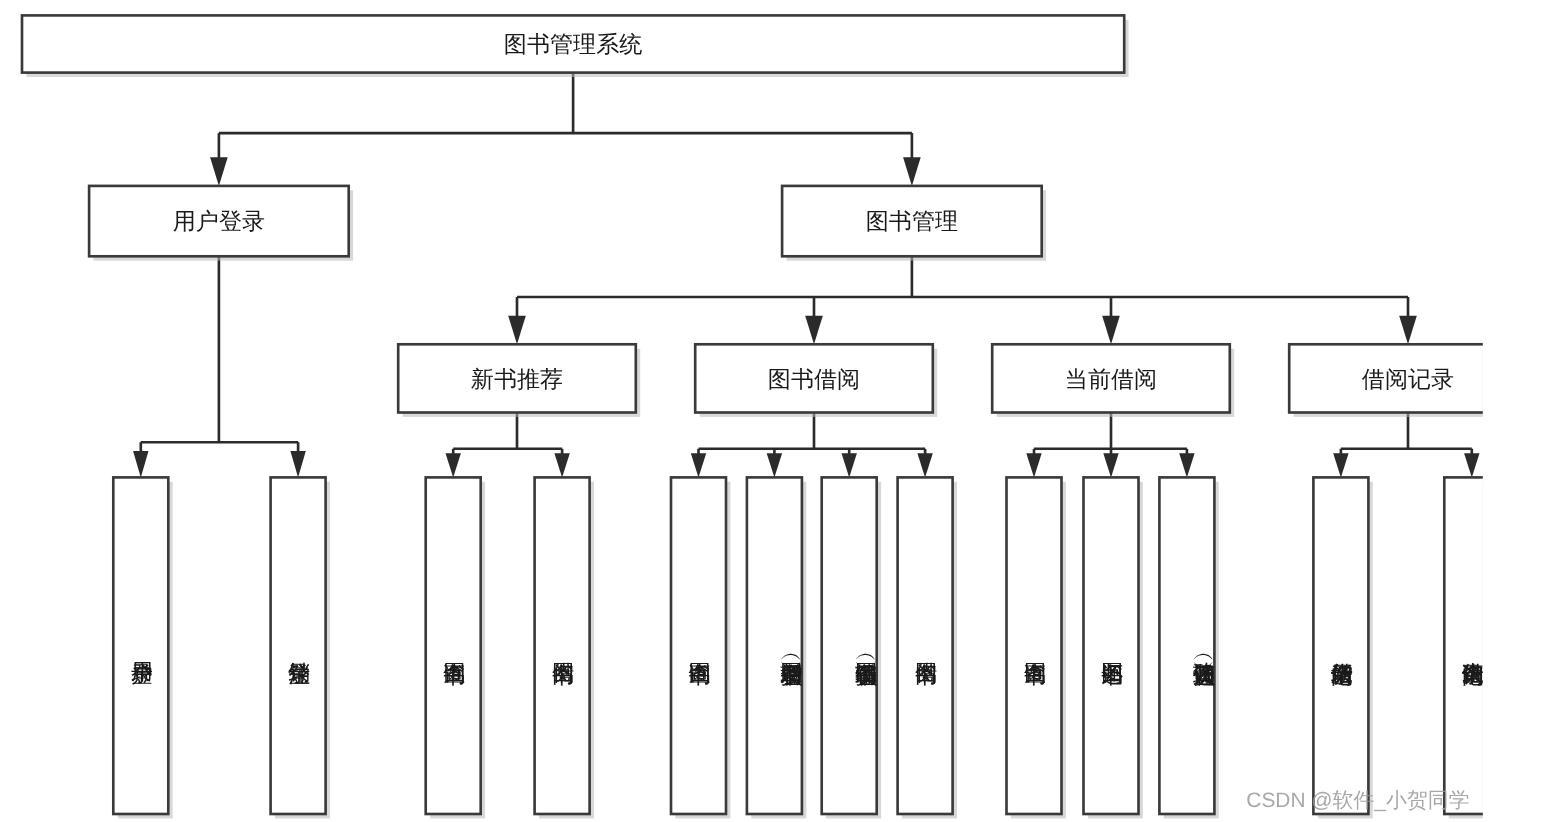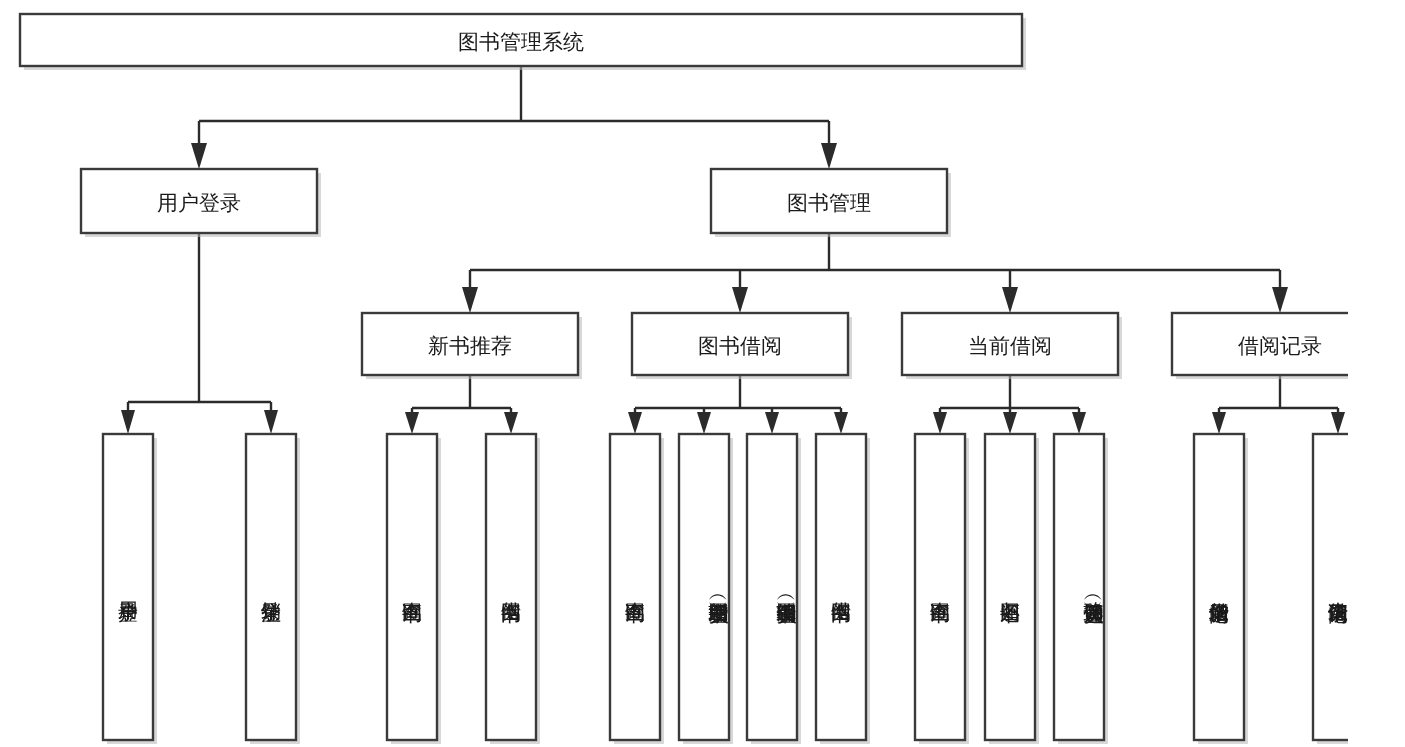--- a/index.html
+++ b/index.html
@@ -227,13 +227,14 @@
   <div class="node-label-v mid" style="left:610px; top:434px; width:50px; height:306px;">查询图书</div>
   <div class="node-label-v" style="left:679px; top:440px; width:50px; height:296px;">新增图书（管理员）</div>
   <div class="node-label-v" style="left:747px; top:440px; width:50px; height:296px;">编辑图书（管理员）</div>
   <div class="node-label-v mid" style="left:816px; top:434px; width:50px; height:306px;">借阅图书</div>
   <div class="node-label-v mid" style="left:915px; top:434px; width:50px; height:306px;">查询图书</div>
   <div class="node-label-v mid" style="left:985px; top:434px; width:50px; height:306px;">归还图书</div>
   <div class="node-label-v" style="left:1054px; top:440px; width:50px; height:296px;">确认归还（管理员）</div>
   <div class="node-label-v mid" style="left:1194px; top:434px; width:50px; height:306px;">新增借阅记录</div>
   <div class="node-label-v mid" style="left:1313px; top:434px; width:50px; height:306px;">查询借阅记录</div>
 
+  <div class="watermark">CSDN @软件_小贺同学</div>
 </div>
 
 </body></html>

